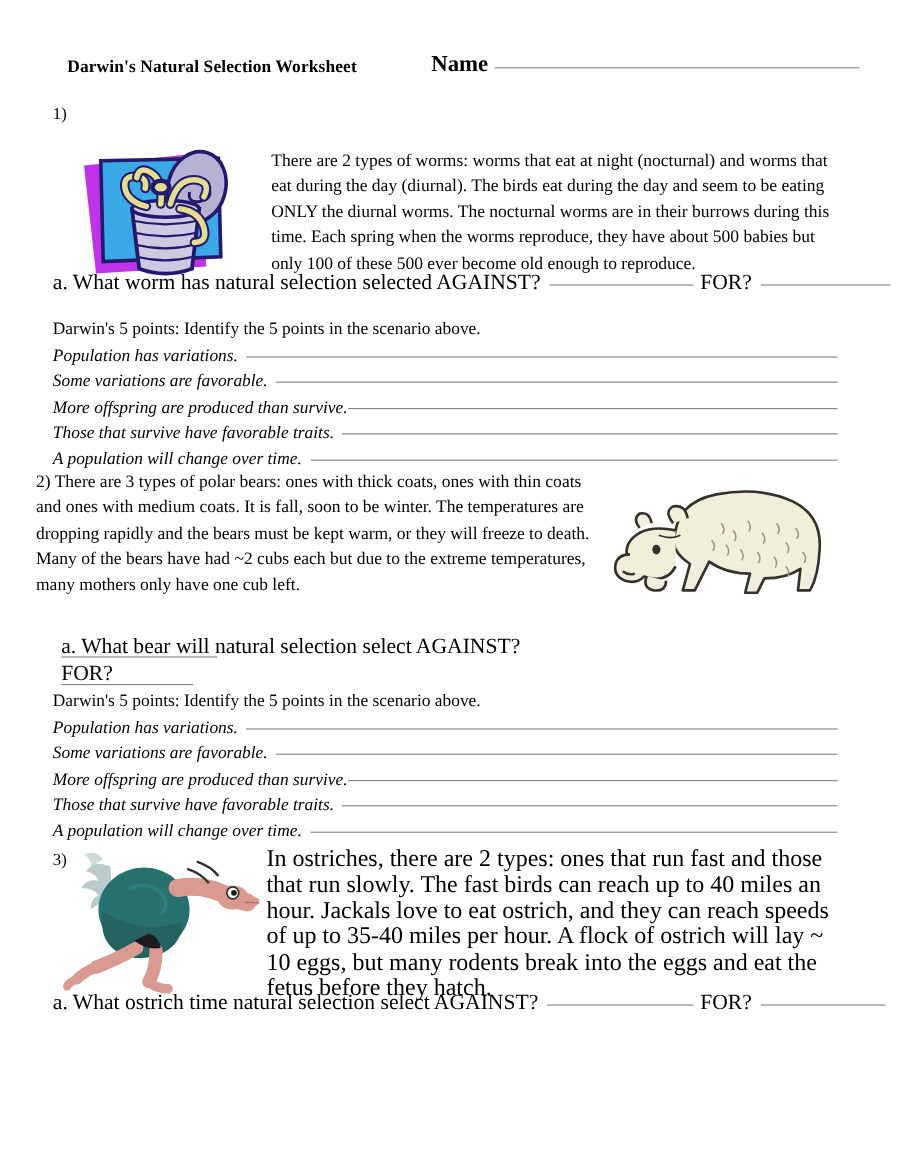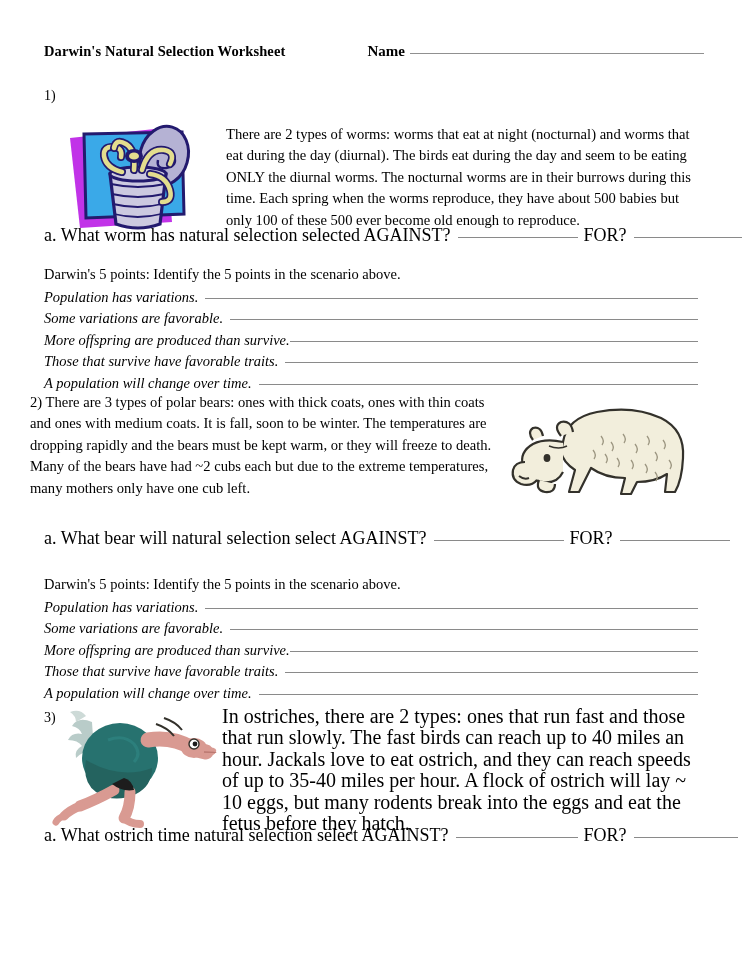--- a/index.html
+++ b/index.html
@@ -20,42 +20,41 @@
     position: absolute;
     left: 0; top: 0;
     width: 749px;
     height: 970px;
     padding: 0;
   }
 
   
   .header {
     position: absolute;
-    left: 44px;
+    left: 56px;
     top: 43px;
     width: 660px;
     display: flex;
     align-items: flex-end;
-    gap: 20px;
   }
   .worksheet-title {
     font-weight: bold;
     font-size: 14.5px;
     letter-spacing: 0.1px;
     white-space: nowrap;
   }
   .name-wrap {
     margin-left: 62px;
     display: flex;
     align-items: baseline;
     flex: 1;
   }
   .name-label {
     font-weight: bold;
-    font-size: 15px;
+    font-size: 19px;
     white-space: nowrap;
   }
   .name-rule {
     flex: 1;
     border-bottom: 1.3px solid #909090;
     margin-left: 5px;
     position: relative;
     top: -2px;
     height: 1px;
   }
@@ -302,21 +301,21 @@
           <path d="M158 44 q4 5 1 9"></path>
             <path d="M164 64 q4 5 1 9"></path>
           <path d="M88 54 q4 5 1 9"></path>
             <path d="M150 76 q4 5 1 9"></path>
         </g>
       </svg>
     </div>
     <div class="bear-text">2) There are 3 types of polar bears: ones with thick coats, ones with thin coats and ones with medium coats.  It is fall, soon to be winter.  The temperatures are dropping rapidly and the bears must be kept warm, or they will freeze to death.  Many of the bears have had ~2 cubs each  but due to the extreme temperatures, many mothers only have one cub left.</div>
   </div>
 
-  <div class="qline" style="left:44px; top:528px;">
+  <div class="qline" style="left:44px; top:528px;flex-direction:column;">
     <span>a. What bear will natural selection select AGAINST?</span>
     <span class="rule-a" style="width:130px;"></span>
     <span>FOR?</span>
     <span class="rule-b" style="width:110px;"></span>
   </div>
 
   <div class="points-block" style="top:574px;">
     <div class="points-head">Darwin's 5 points: Identify the 5 points in the scenario above.</div>
     <div class="point-row gap">
       <span class="ptext">Population has variations.</span>

